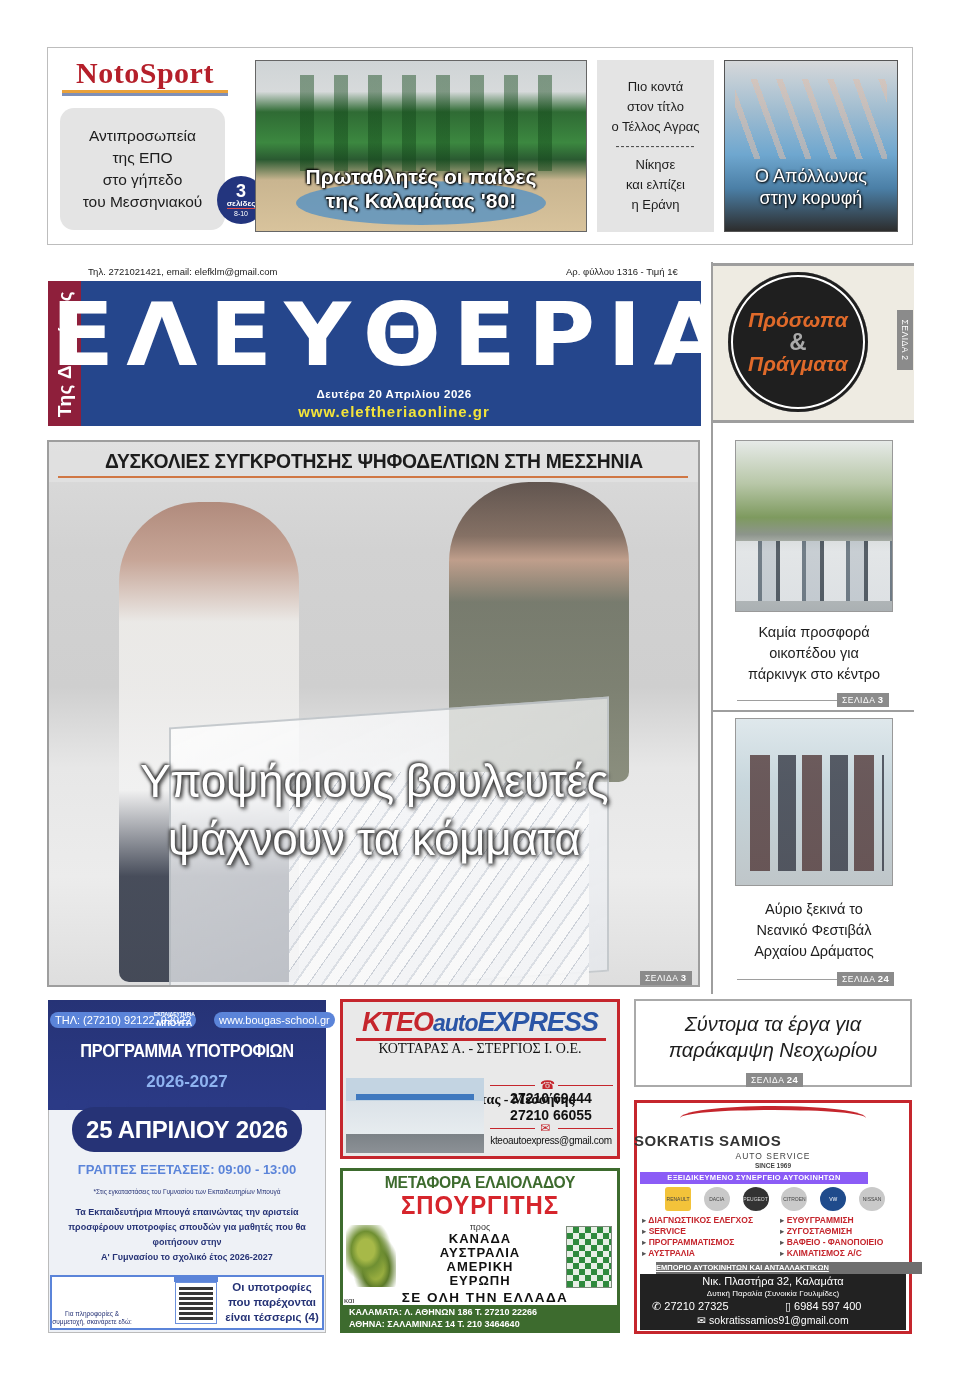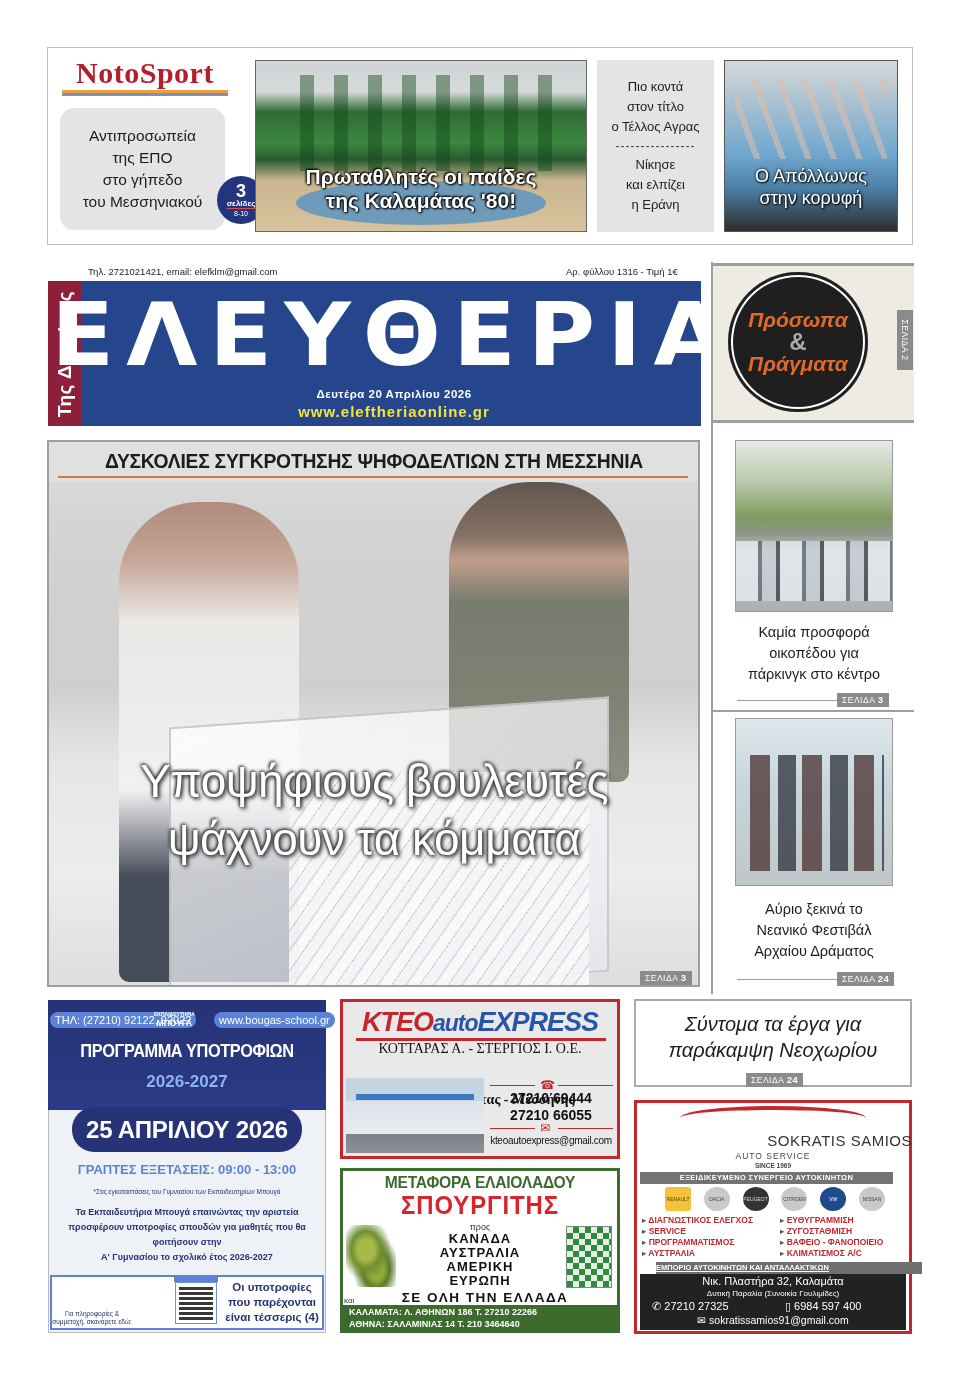--- a/index.html
+++ b/index.html
@@ -143,24 +143,24 @@
   #sp-olive { left: 346px; top: 1225px; width: 50px; height: 62px; background: radial-gradient(ellipse at 40% 40%, #a7b948 0 20%, #6f8f32 35%, transparent 60%), radial-gradient(ellipse at 60% 70%, #98ad3f 0 18%, #5c7a2a 32%, transparent 55%); }
   #sp-can { left: 566px; top: 1226px; width: 46px; height: 62px; background: repeating-conic-gradient(#2f8a3d 0 25%, #e8efe6 0 50%) 0 0/12px 12px; border: 1px solid #7b8a7a; }
   #sp-footer { left: 343px; top: 1305px; width: 274px; height: 25px; background: #3d6b2e; color:#fff; font-size: 9px; line-height: 12px; padding: 1px 6px; font-weight:bold; }
 
   #neo-box { left: 634px; top: 999px; width: 278px; height: 88px; border: 2px solid #aaa; background:#fff; }
   #neo-title { left: 634px; top: 1011px; width: 278px; text-align:center; font-style:italic; font-size: 20px; line-height: 26px; color:#1d1d1d; }
   #neo-tag { left: 746px; top: 1073px; }
 
   #sam-ad { left: 634px; top: 1100px; width: 278px; height: 234px; border: 3px solid #c5262d; background:#fff; }
   #sam-car { left: 680px; top: 1106px; width: 186px; height: 24px; border-top: 4px solid #c5262d; border-radius: 60% 60% 0 0; }
-  #sam-name { left: 634px; top: 1132px; width: 278px; text-align:right; font-size: 15px; font-weight:normal; color:#333; letter-spacing: .5px; }
+  #sam-name { left: 634px; top: 1132px; width: 278px; text-align:left; font-size: 15px; font-weight:bold; color:#333; letter-spacing: .5px; }
   #sam-sub { left: 634px; top: 1151px; width: 278px; text-align:center; font-size: 8.5px; color:#444; letter-spacing: 1px; }
   #sam-since { left: 634px; top: 1162px; width: 278px; text-align:center; font-size: 6.5px; color:#444; font-weight:bold; }
-  #sam-spec { left: 640px; top: 1172px; width: 253px; height: 12px; background:#737373; color:#fff; text-align:center; font-size: 7.5px; line-height: 12px; font-weight:bold; letter-spacing: .3px; }
+  #sam-spec { left: 640px; top: 1172px; width: 228px; height: 12px; background:#8b5cf6; color:#fff; text-align:center; font-size: 7.5px; line-height: 12px; font-weight:bold; letter-spacing: .3px; }
   #sam-logos { left: 665px; top: 1187px; width: 220px; height: 24px; display:flex; justify-content: space-between; }
   #sam-logos span { width: 26px; height: 24px; border-radius: 50%; background: #c9c9c9; font-size: 5px; color:#444; display:flex; align-items:center; justify-content:center; text-align:center; overflow:hidden;}
   #sam-logos span:nth-child(1) { background:#f3c33a; border-radius: 3px; }
   #sam-logos span:nth-child(3) { background:#333; color:#ddd; }
   #sam-logos span:nth-child(5) { background:#1f4b8c; color:#fff; }
   .sam-svc { font-size: 8.5px; color:#c5262d; font-weight:bold; line-height: 11px; white-space:nowrap; }
   .sam-svc::before { content: "▸ "; color:#555; }
   #sam-svc-left { left: 642px; top: 1215px; }
   #sam-svc-right { left: 780px; top: 1215px; }
   #sam-trade { left: 656px; top: 1262px; width: 266px; height: 12px; background:#6f6f6f; color:#fff; text-align:left; font-size: 7.5px; line-height: 12px; font-weight:bold;text-decoration:underline; }

